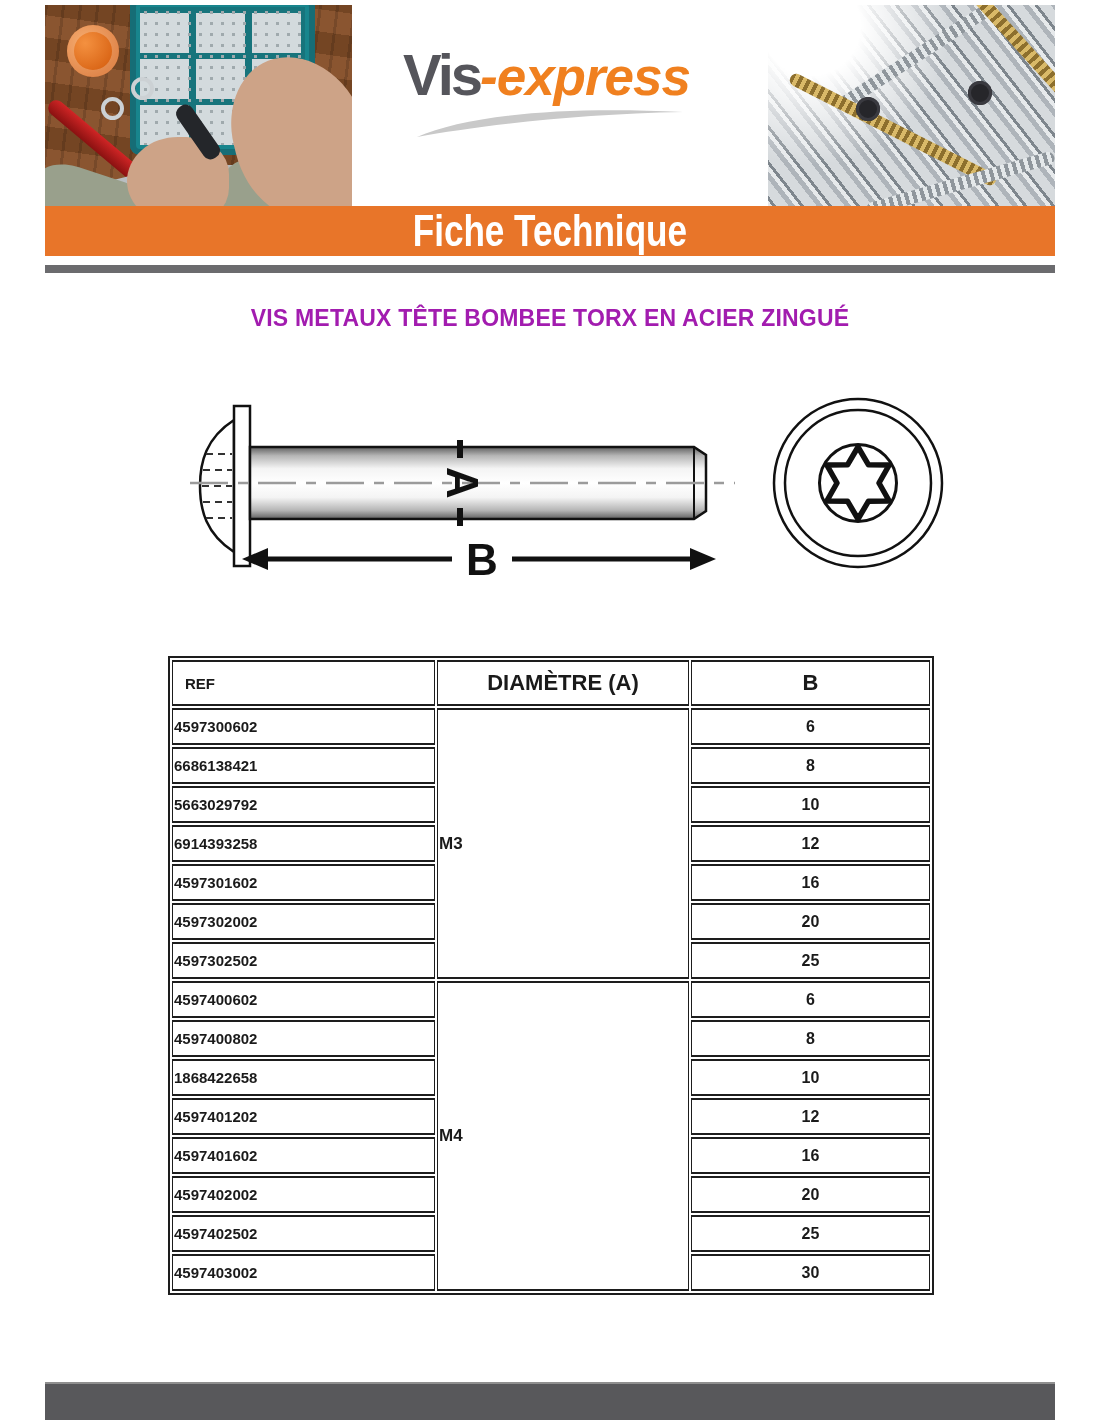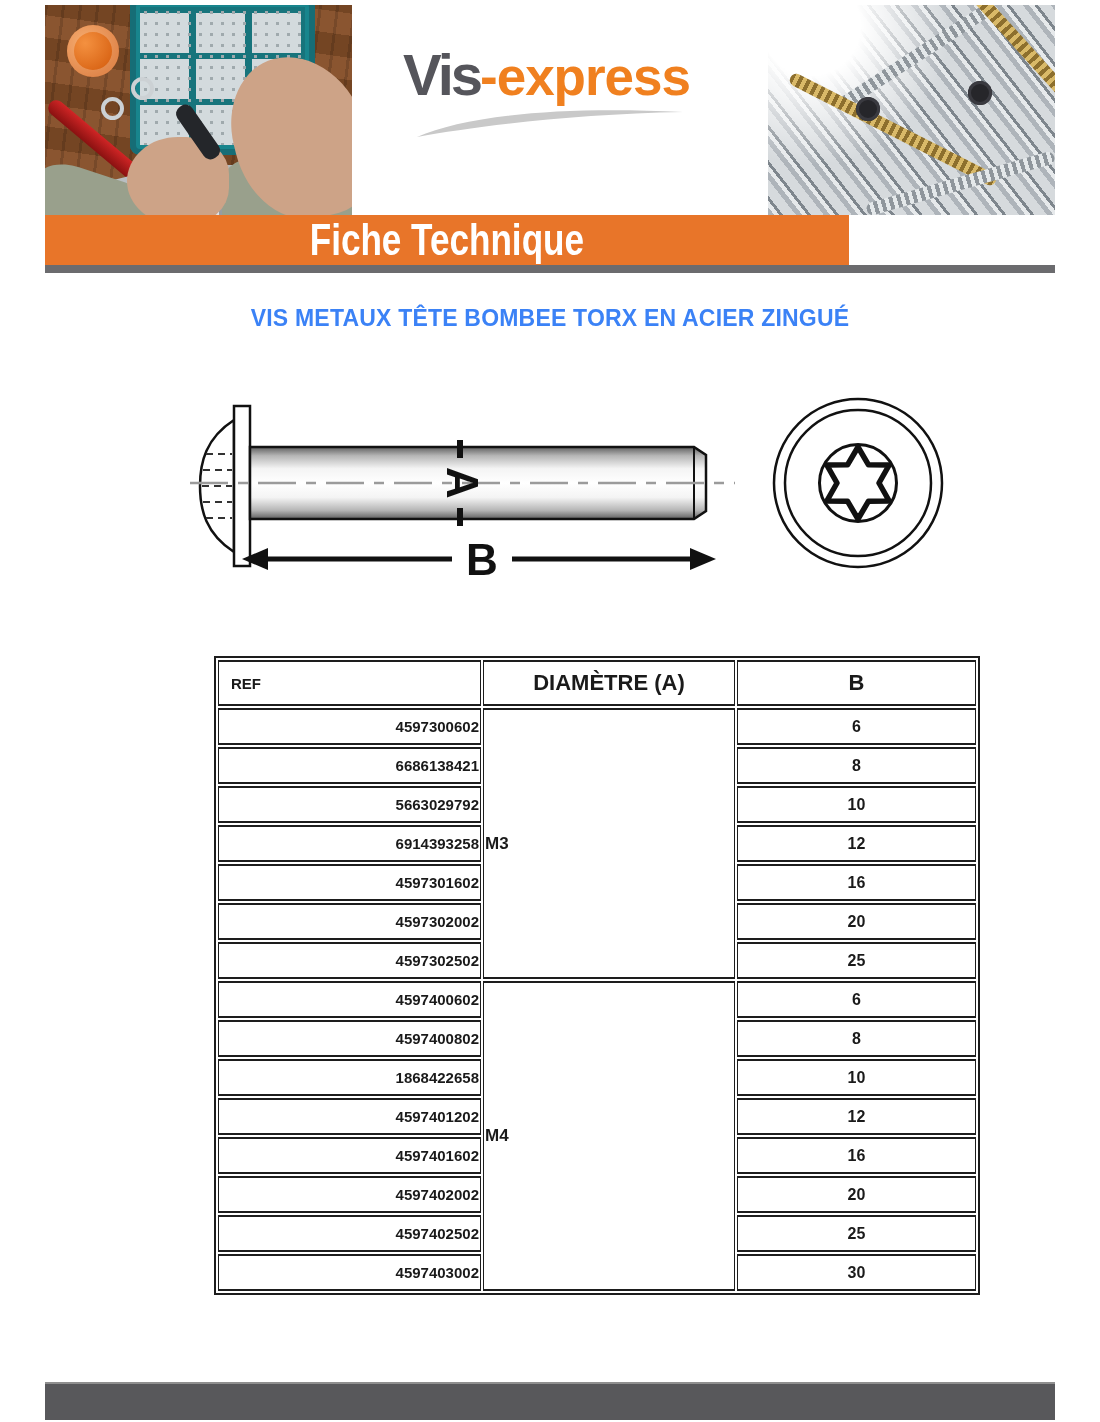--- a/index.html
+++ b/index.html
@@ -57,43 +57,43 @@
   .s2 { left:55px; top:45px; width:185px; transform:rotate(-33deg); }
   .s3 { left:95px; top:172px; width:195px; transform:rotate(-16deg); }
   .s4 { left:168px; top:28px; width:160px; transform:rotate(48deg); }
   .screw-head { width:24px; height:24px; border-radius:50%; background:#26262a; box-shadow:inset 0 0 0 3px #3a3a40; }
   .h1 { left:88px; top:92px; } .h2 { left:200px; top:76px; }
 
   
   .logo { position:absolute; left:403px; top:46px; width:300px; }
   .logo-row { display:flex; align-items:baseline; white-space:nowrap; }
   .logo-vis { font-size:58px; font-weight:bold; color:#55555b; letter-spacing:-3px; line-height:1; }
-  .logo-suffix { font-size:53px; font-weight:bold; color:#f0801f; letter-spacing:-1px; line-height:1; }
+  .logo-suffix { font-size:53px; font-weight:bold; font-style:italic; color:#f0801f; letter-spacing:-1px; line-height:1; }
   .logo-swoosh { margin-left:12px; margin-top:4px; display:block; }
 
   
-  .banner { position:absolute; left:45px; top:215px; width:804px; height:50px; background:#e87529; text-align:center; }
+  .banner { position:absolute; left:45px; top:206px; width:1010px; height:50px; background:#e87529; text-align:center; }
   .banner-text { display:inline-block; color:#ffffff; font-weight:bold; font-size:45px; line-height:50px; letter-spacing:0px; transform:scaleX(0.78); }
   .banner-shadow { position:absolute; left:45px; top:265px; width:1010px; height:8px; background:#6b6b6e; }
 
   
   .product-title { position:absolute; left:0; top:305px; width:1100px; text-align:center;
-    color:#3b82f6; font-weight:bold; font-size:23px; letter-spacing:0.2px; }
+    color:#a21caf; font-weight:bold; font-size:23px; letter-spacing:0.2px; }
 
   
   .diagram { position:absolute; left:190px; top:396px; }
 
   
-  .spec-table-wrap { position:absolute; left:168px; top:656px;margin-left:46px; }
+  .spec-table-wrap { position:absolute; left:168px; top:656px; }
   table.spec-table { border-collapse:separate; border-spacing:2px; border:2px solid #1d1d1d; table-layout:fixed; background:#fff; }
   .spec-table th, .spec-table td { border:2px solid #1d1d1d; border-left-width:1px; border-right-width:1px; vertical-align:middle; color:#1a1a1a; background:#fff; }
   .spec-table th { height:40px; font-size:22px; font-weight:bold; text-align:center; }
   .spec-table th.ref-h { text-align:left; padding-left:12px; font-size:15px; }
   .spec-table td { height:31px; font-weight:bold; }
-  .ref-cell { text-align:right; font-size:15px; width:248px; }
+  .ref-cell { text-align:left; font-size:15px; width:248px; }
   .dia-cell { text-align:left; font-size:17px; width:248px; }
   .b-cell { text-align:center; font-size:16px; width:235px; }
 
   
   .footer-bar { position:absolute; left:45px; top:1382px; width:1010px; height:36px; background:#58585b; border-top:2px solid #8f8f8f; }
 </style>
 </head>
 <body>
 
 <div class="page">

